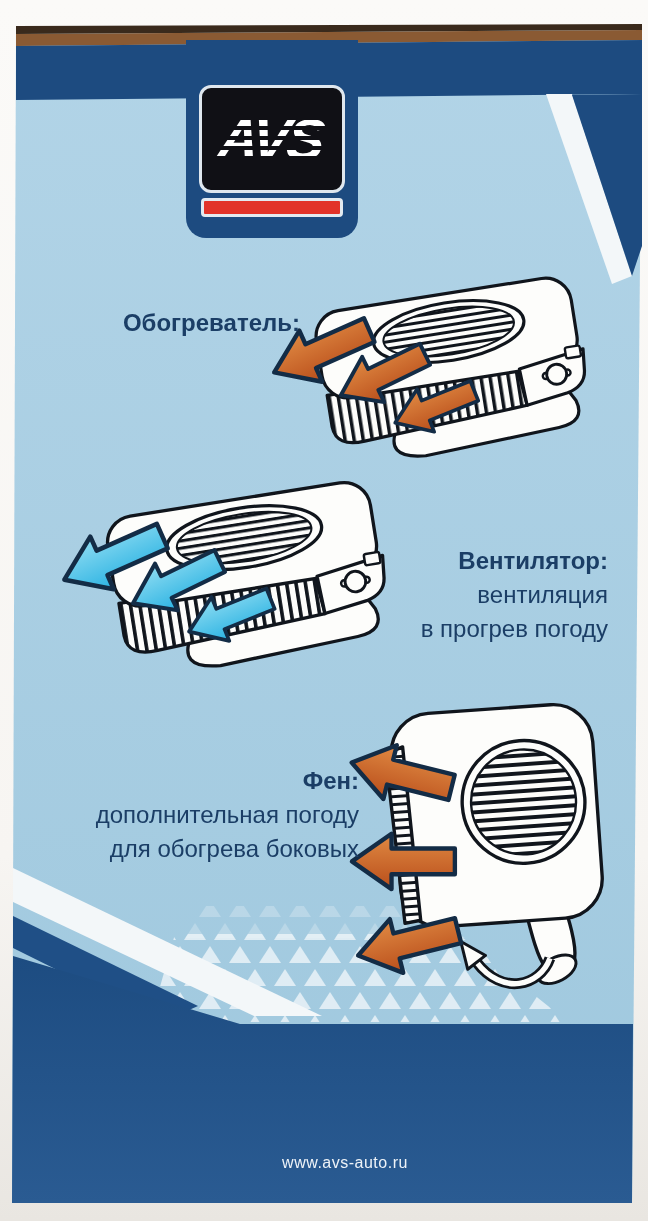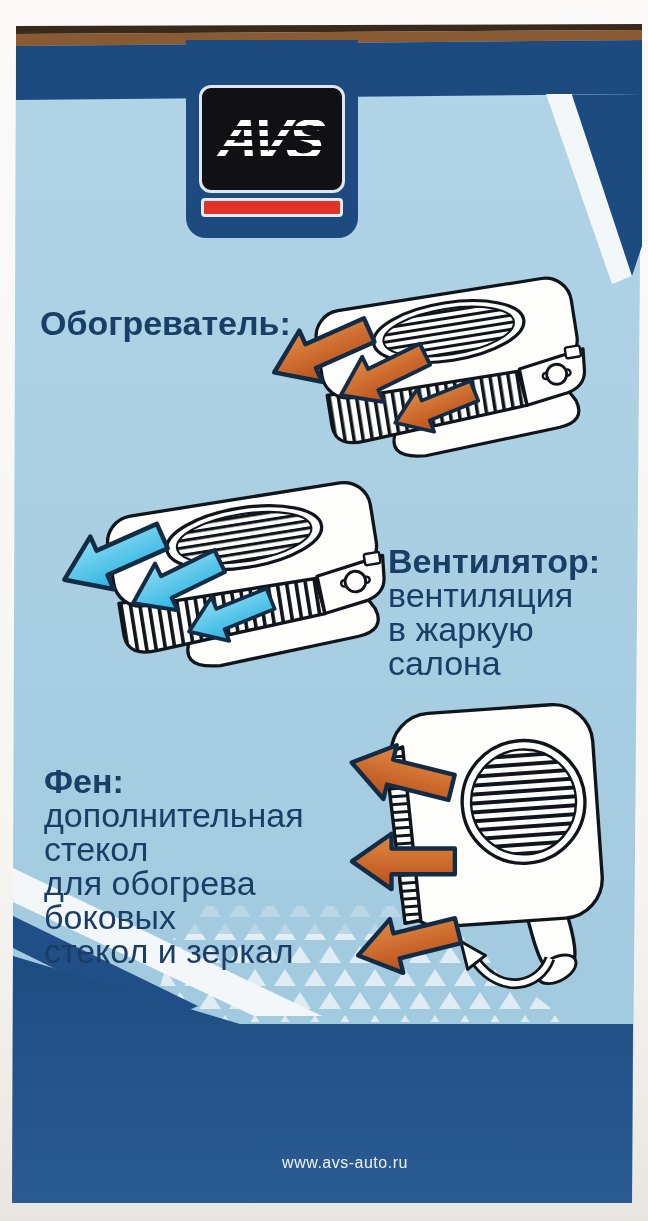--- a/index.html
+++ b/index.html
@@ -27,21 +27,21 @@
   }
   .logo-stripes{
     position:absolute;left:4px;right:4px;top:12px;bottom:12px;
     background:repeating-linear-gradient(180deg,rgba(0,0,0,0) 0 6px,#101015 6px 10px);
   }
   .logo-red{
     margin-top:5px;width:136px;height:13px;background:#e23329;
     border:3px solid #e3eaf0;border-radius:4px;
   }
   
-  .feat{position:absolute;text-align:left;color:#1b3e66;font-size:34px;line-height:34px;}
+  .feat{position:absolute;text-align:right;color:#1b3e66;font-size:24px;line-height:34px;}
   .feat-title{font-weight:bold;}
   .feat-1{left:40px;top:306px;width:260px;}
   .feat-2{left:388px;top:524px;width:220px;margin-top:20px;}
   .feat-3{left:44px;top:764px;width:315px;}
   
   .ill{position:absolute;}
   .ill-1{left:268px;top:268px;width:330px;height:190px;}
   .ill-2{left:58px;top:472px;width:340px;height:196px;}
   .ill-3{left:346px;top:693px;width:292px;height:317px;}
   
@@ -180,21 +180,21 @@
         <path d="M0,30 L40,2 L40,17 L104,17 L104,43 L40,43 L40,58 Z" transform="translate(-6,77) rotate(-24)"></path>
         <path d="M0,30 L40,2 L40,17 L104,17 L104,43 L40,43 L40,58 Z" transform="translate(61,103) rotate(-26) scale(0.9)"></path>
         <path d="M0,30 L40,2 L40,17 L104,17 L104,43 L40,43 L40,58 Z" transform="translate(118,132) rotate(-22) scale(0.82)"></path>
       </g>
     </g>
   </svg>
 
   <div class="feat feat-2">
     <div class="feat-title">Вентилятор:</div>
     <div class="feat-line">вентиляция</div>
-    <div class="feat-line">в жаркую салона</div>
+    <div class="feat-line">в прогрев погоду</div>
   </div>
 
   <svg class="ill ill-3" viewBox="0 0 295 320">
     <defs>
       <pattern id="hzf" width="10" height="9" patternUnits="userSpaceOnUse">
           <rect width="10" height="4" fill="#10151c"></rect>
         </pattern>
       <pattern id="rgf" width="8" height="8" patternUnits="userSpaceOnUse">
           <rect width="8" height="3" fill="#10151c"></rect>
         </pattern>
@@ -225,20 +225,19 @@
       <g fill="url(#ag3)" stroke="#132c46" stroke-width="4.4">
         <path d="M0,30 L40,2 L40,17 L104,17 L104,43 L40,43 L40,58 Z" transform="translate(13,41) rotate(14)"></path>
         <path d="M0,30 L40,2 L40,17 L104,17 L104,43 L40,43 L40,58 Z" transform="translate(6,140)"></path>
         <path d="M0,30 L40,2 L40,17 L104,17 L104,43 L40,43 L40,58 Z" transform="translate(5,236) rotate(-14)"></path>
       </g>
     </g>
   </svg>
 
   <div class="feat feat-3">
     <div class="feat-title">Фен:</div>
-    <div class="feat-line">дополнительная стекол</div>
+    <div class="feat-line">дополнительная погоду</div>
     <div class="feat-line">для обогрева боковых</div>
-    <div class="feat-line">стекол и зеркал</div>
   </div>
 
   <div class="website">www.avs-auto.ru</div>
 
 </div>
 
 </body></html>

